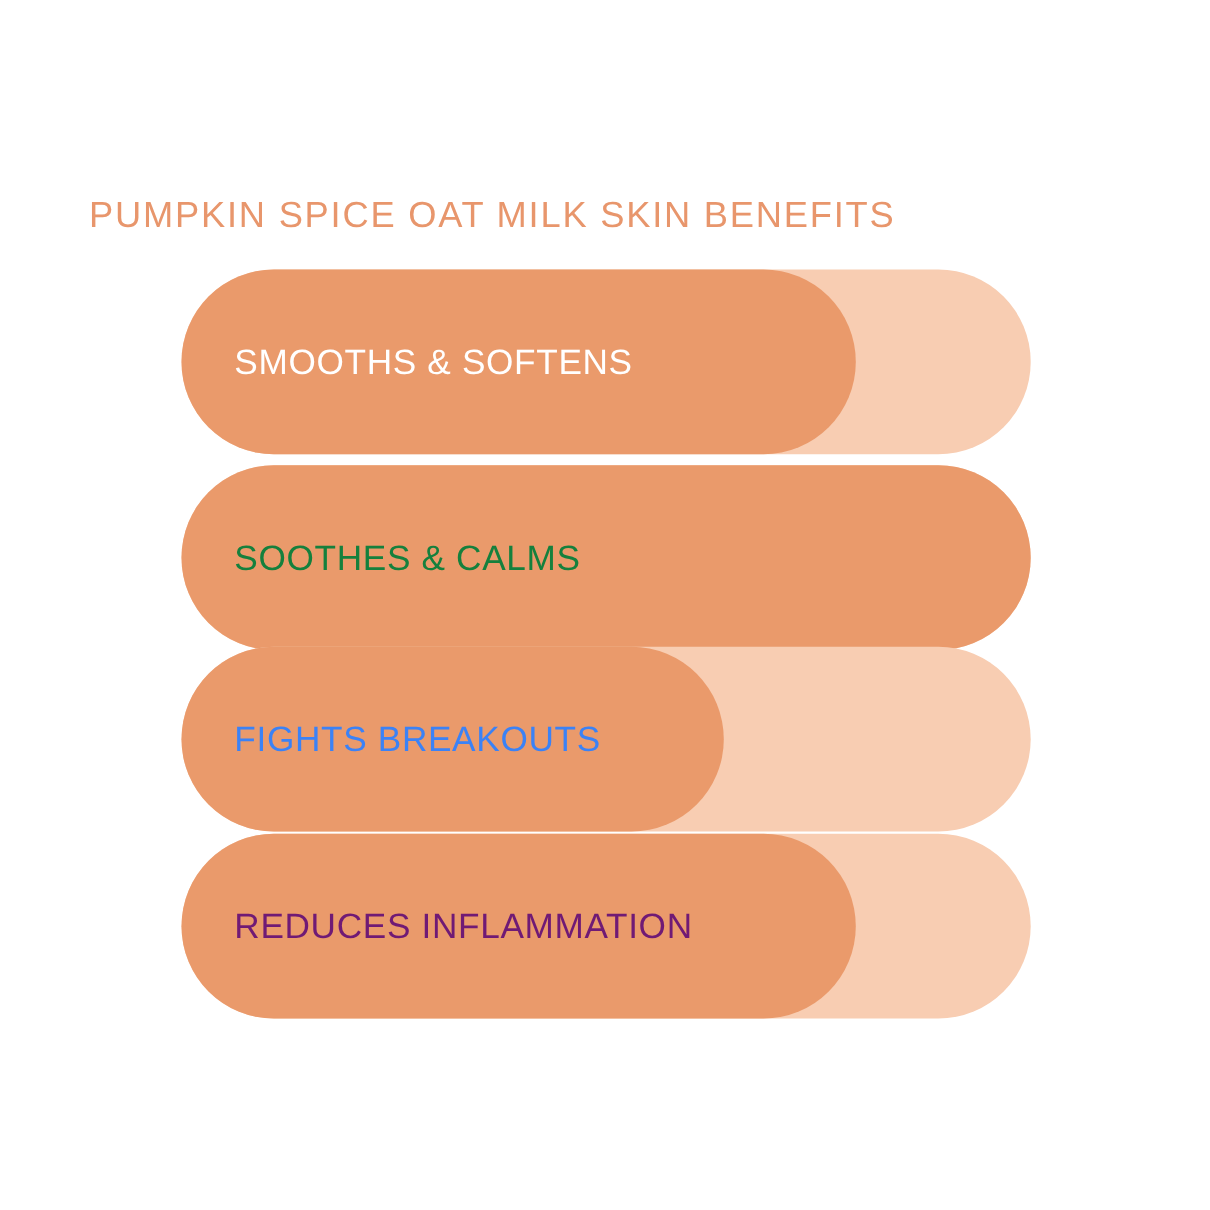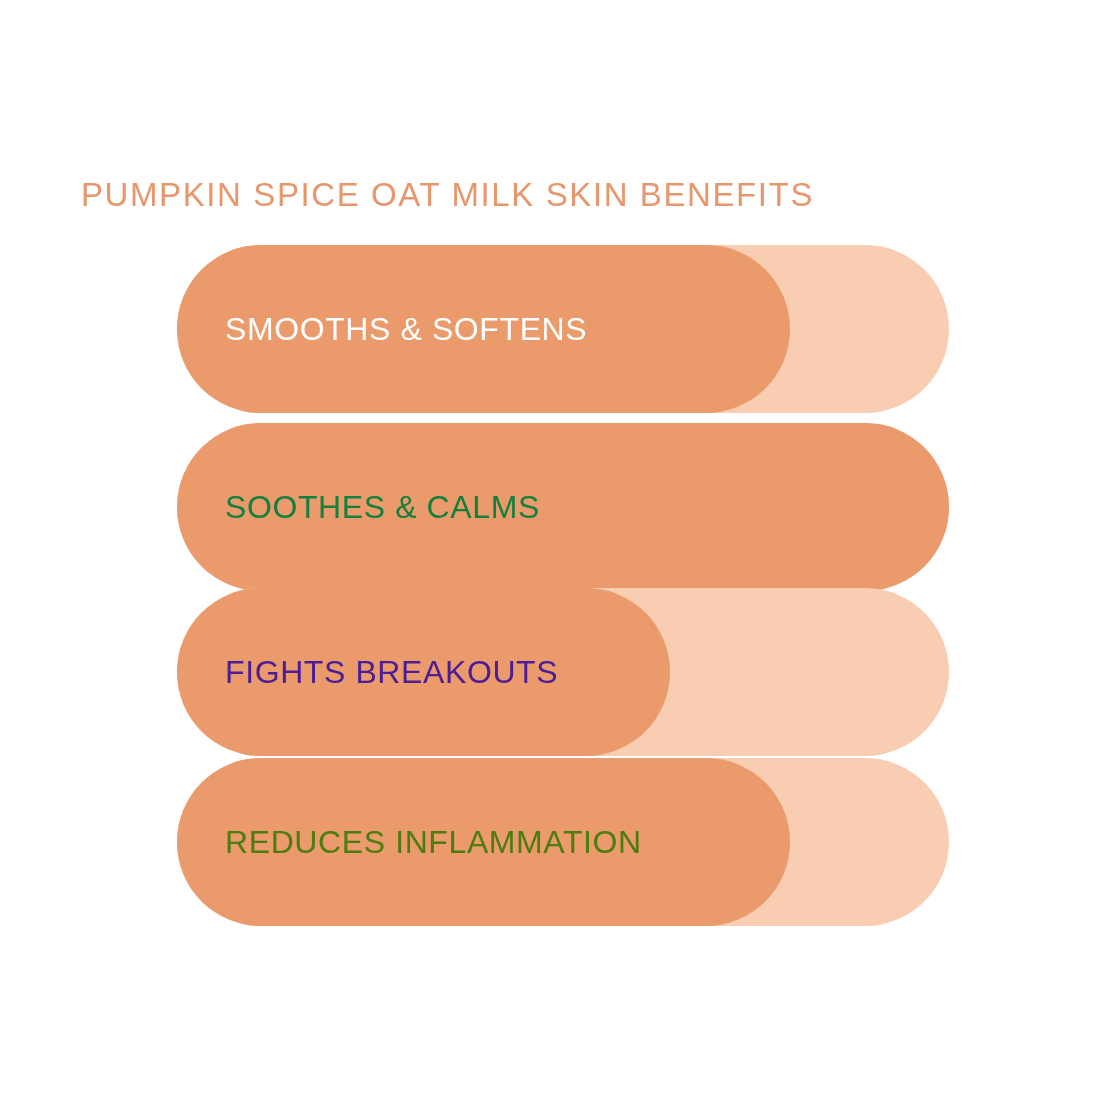--- a/index.html
+++ b/index.html
@@ -43,21 +43,21 @@
   #bars {
     position: absolute;
     left: 165px;
     top: 245px;
     width: 772px;
     height: 682px;
   }
 
   .bar-row {
     position: absolute;
-    left: 12px;
+    left: 0;
     width: 772px;
     height: 199px;
     text-align: right;
   }
 
   .bar-row.r0 { top: 0px; }
   .bar-row.r1 { top: 178px; }
   .bar-row.r2 { top: 343px; }
   .bar-row.r3 { top: 513px; }
 
@@ -113,23 +113,23 @@
 
     <div class="bar-row r1">
       <div class="bar-track" style="background: rgb(248, 205, 178);"></div>
       <div class="bar-fill" style="width: 772px; background: rgb(234, 154, 107);"></div>
       <div class="bar-label" style="color: #15803d;">SOOTHES &amp; CALMS</div>
     </div>
 
     <div class="bar-row r2">
       <div class="bar-track" style="background: rgb(248, 205, 178);"></div>
       <div class="bar-fill" style="width: 493px; background: rgb(234, 154, 107);"></div>
-      <div class="bar-label" style="color: #4c1d95;">FIGHTS BREAKOUTS</div>
+      <div class="bar-label" style="color: #3b82f6;">FIGHTS BREAKOUTS</div>
     </div>
 
     <div class="bar-row r3">
       <div class="bar-track" style="background: rgb(248, 205, 178);"></div>
       <div class="bar-fill" style="width: 613px; background: rgb(234, 154, 107);"></div>
-      <div class="bar-label" style="color: #4d7c0f;">REDUCES INFLAMMATION</div>
+      <div class="bar-label" style="color: #701a75;">REDUCES INFLAMMATION</div>
     </div>
 
   </div>
 </div>
 
 </body></html>

